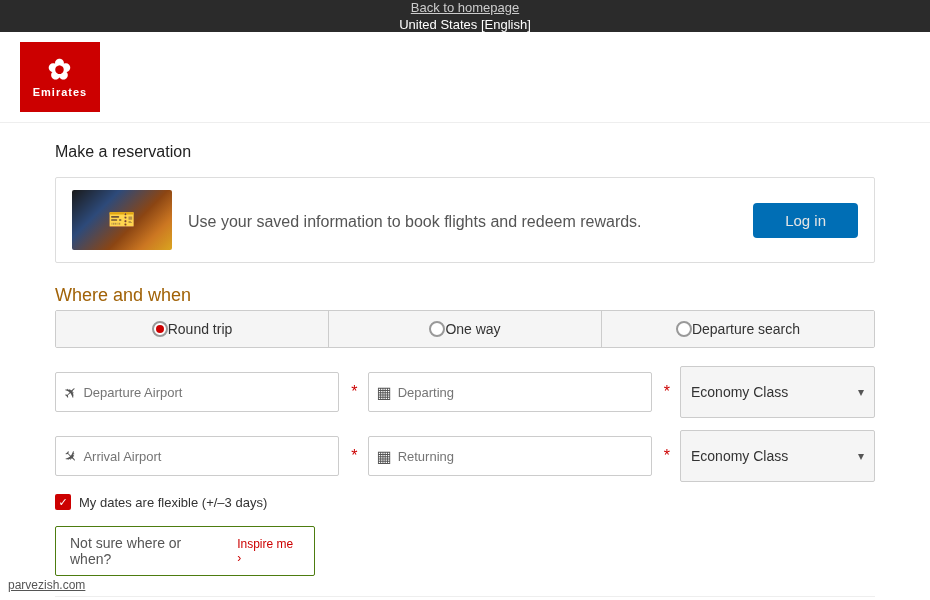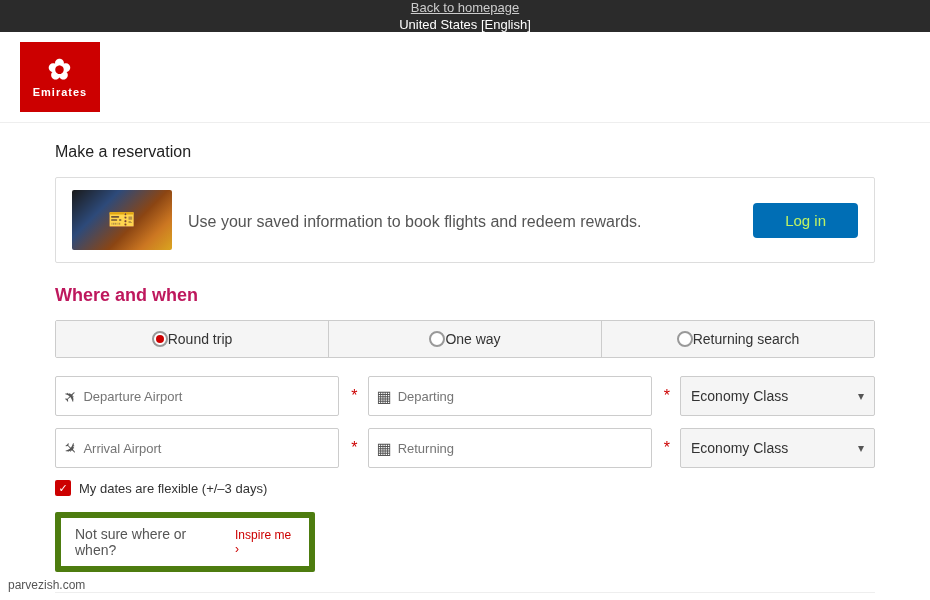--- a/index.html
+++ b/index.html
@@ -82,35 +82,35 @@
       display: flex;
       align-items: center;
       justify-content: center;
       font-size: 22px;
     }
     .login-banner-text { flex: 1; }
     .login-banner-text .login-link { color: #006eb5; text-decoration: none; font-size: 14px; }
     .login-banner-text .login-desc { color: #555; font-size: 16px; margin-top: 3px; }
     .login-btn {
       background: #006eb5;
-      color: #bef264;
+      color: #e5e5e5;
       border: none;
       padding: 9px 32px;
       font-size: 15px;
       cursor: pointer;
       border-radius: 4px;
       white-space: nowrap;
     }
 
     
     .section-title {
       font-size: 18px;
-      font-weight: bold;
-      margin-bottom: 14px;
-      color: #be185d;
+      font-weight: normal;
+      margin-bottom: 4px;
+      color: #a16207;
     }
 
     
     .trip-type {
       display: flex;
       border: 1px solid #ccc;
       border-radius: 2px;
       margin-bottom: 18px;
       overflow: hidden;
     }
@@ -176,21 +176,21 @@
       margin-left: 2px;
     }
     .class-select {
       display: flex;
       align-items: center;
       justify-content: space-between;
       border: 1px solid #ccc;
       border-radius: 2px;
       background: #f5f5f5;
       padding: 0 10px;
-      height: 40px;
+      height: 52px;
       width: 195px;
       cursor: pointer;
       font-size: 14px;
       color: #333;
     }
     .class-select .chevron { font-size: 12px; color: #555; }
 
     
     .cal-icon { font-size: 15px; color: #666; }
 
@@ -209,21 +209,21 @@
       border-radius: 2px;
       color: #fff;
       font-size: 11px;
       flex-shrink: 0;
     }
 
     
     .inspire-row {
       display: flex;
       align-items: center;
-      border: 6px solid #4d7c0f;
+      border: 1px solid #4d7c0f;
       border-radius: 2px;
       padding: 8px 14px;
       gap: 12px;
       width: 260px;
       margin-bottom: 20px;
       font-size: 14px;
       color: #555;
     }
     .inspire-link {
       color: #cc0000;
@@ -235,20 +235,21 @@
     
     .divider { border: none; border-top: 1px solid #eee; margin: 10px 0 16px 0; }
 
     
     .watermark {
       position: fixed;
       bottom: 8px;
       left: 8px;
       font-size: 12px;
       color: #555;
+      text-decoration: underline;
     }
 
     
     .plane-depart { display: inline-block; transform: rotate(-45deg); font-size: 16px; }
     .plane-arrive { display: inline-block; transform: rotate(45deg); font-size: 16px; }
   </style>
 </head>
 <body>
 
 <div class="top-bar">
@@ -287,21 +288,21 @@
           <div class="radio-inner"></div>
         </div>
         <span>Round trip</span>
       </div>
       <div class="trip-type-option">
         <div class="radio-outer"></div>
         <span>One way</span>
       </div>
       <div class="trip-type-option">
         <div class="radio-outer"></div>
-        <span>Returning search</span>
+        <span>Departure search</span>
       </div>
     </div>
 
     <div class="form-row">
       <div class="input-group">
         <span class="plane-depart icon">✈</span>
         <input type="text" placeholder="Departure Airport" style="">
       </div>
       <span class="required-star">*</span>
       <div class="input-group">

